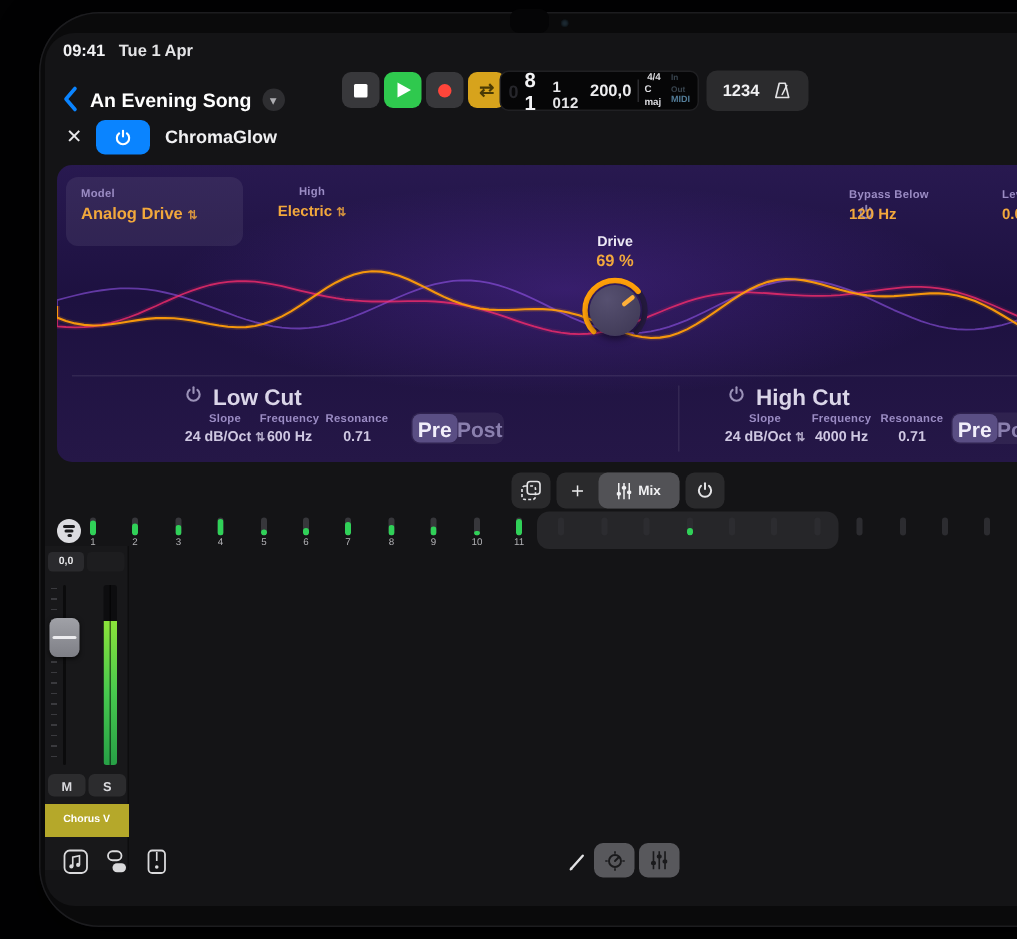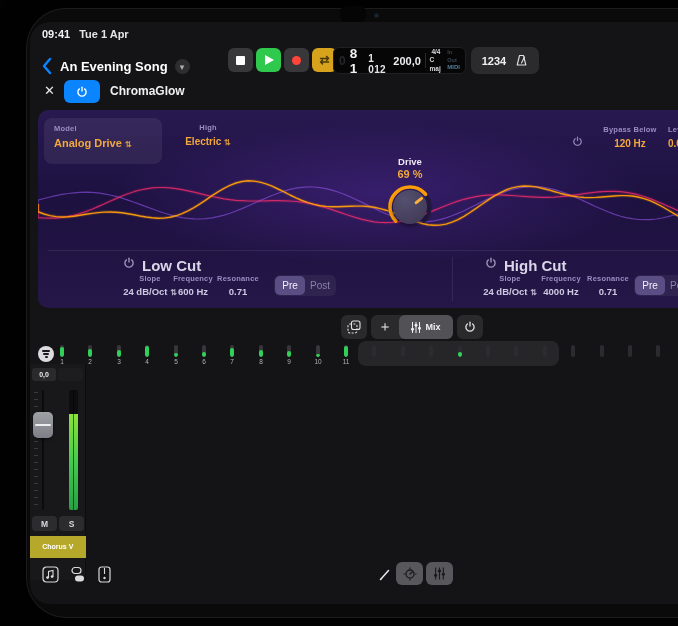--- a/index.html
+++ b/index.html
@@ -43,40 +43,40 @@
 .panel{position:absolute;left:8px;top:88px;width:678px;height:198px;border-radius:10px;overflow:hidden;
 background:radial-gradient(ellipse 60% 55% at 50% 42%,rgba(122,62,220,.28),rgba(0,0,0,0) 65%),linear-gradient(180deg,#281950 0%,#1d1140 45%,#251747 100%)}
 .pl-label{font-size:7.5px;font-weight:600;color:#9b8cc4;letter-spacing:.2px}
 .pl-val{font-size:10px;font-weight:700;color:#f2a83c}
 .model-box{position:absolute;left:6px;top:8px;width:118px;height:46px;background:rgba(255,255,255,.07);border-radius:8px;padding:6px 0 0 10px}
 .model-box .pl-val{font-size:11px;margin-top:4px}
 .stepper{opacity:.85;font-size:8px}
 .style-box{position:absolute;left:128px;top:13px;width:84px;text-align:center}
 .style-box .pl-val{margin-top:4px}
 .byp-power{position:absolute;left:534px;top:26px}
-.bypass-box{position:absolute;left:556px;top:15px;width:72px;text-align:center}
+.bypass-box{position:absolute;left:528px;top:15px;width:72px;text-align:left}
 .bypass-box .pl-val{margin-top:4px}
 .level-box{position:absolute;left:630px;top:15px;width:48px;text-align:left}
 .level-box .pl-val{margin-top:4px}
 .waves{position:absolute;left:0;top:48px}
 .drive-lbl{position:absolute;left:336px;top:46px;width:72px;text-align:center;font-size:9.5px;font-weight:600;color:#ede9f5}
 .drive-val{position:absolute;left:336px;top:58px;width:72px;text-align:center;font-size:11px;font-weight:700;color:#f2a83c}
 .knob{position:absolute;left:347px;top:72px;width:50px;height:50px}
 .knob-body{position:absolute;left:8px;top:8px;width:34px;height:34px;border-radius:50%;background:radial-gradient(circle at 35% 28%,#565070,#3c3652);box-shadow:0 2px 5px rgba(0,0,0,.5)}
 .knob-ptr-wrap{position:absolute;left:0;top:0;width:50px;height:50px}
 .knob-ptr{position:absolute;left:24px;top:9px;width:2.5px;height:10px;border-radius:2px;background:#ffb03a}
 .div-h{position:absolute;left:10px;top:140px;width:652px;height:1px;background:rgba(255,255,255,.08)}
 .div-v{position:absolute;left:414px;top:147px;width:1px;height:44px;background:rgba(255,255,255,.08)}
 .cut{position:absolute;top:142px;left:0;width:678px;height:56px}
 .cut-power{position:absolute;top:5px}
 .cut-title{position:absolute;top:5px;font-size:15px;font-weight:600;color:#dad5e8}
 .pgroup{position:absolute;top:22px;text-align:center}
 .pgroup .pl-vv{font-size:9.5px;font-weight:600;color:#cfc8e2;margin-top:3px}
 .prepost{position:absolute;top:23px;width:62px;height:21px;background:rgba(255,255,255,.06);border-radius:6px;display:flex;padding:1px}
-.prepost .seg{flex:1;display:flex;align-items:center;justify-content:center;font-size:10px;font-weight:400;color:#8a7fae;border-radius:5px}
+.prepost .seg{flex:1;display:flex;align-items:center;justify-content:center;font-size:14px;font-weight:700;color:#8a7fae;border-radius:5px}
 .prepost .seg.on{background:#5a4e84;color:#f2effa}
 
 .mxbtn{position:absolute;top:293px;height:24px;border-radius:6px;background:#2a2a2c;display:flex;align-items:center;justify-content:center}
 .seg-group{position:absolute;left:341px;top:293px;width:82px;height:24px;border-radius:6px;background:#2a2a2c;display:flex}
 .seg-plus{width:28px;display:flex;align-items:center;justify-content:center;font-size:14px;color:#e8e8ea}
 .seg-mix{flex:1;background:#525256;border-radius:6px;display:flex;align-items:center;justify-content:center;gap:4px;font-size:9px;font-weight:600;color:#f2f2f4}
 
 .ov-filter{position:absolute;left:8px;top:324px;width:16px;height:16px;border-radius:50%;background:#dcdce0;display:flex;flex-direction:column;align-items:center;justify-content:center;gap:1.5px}
 .ov-filter i{display:block;height:1.5px;background:#1a1a1c;border-radius:1px}
 .ov-hl{position:absolute;left:328px;top:319px;width:201px;height:25px;background:rgba(120,120,130,.18);border-radius:8px}

